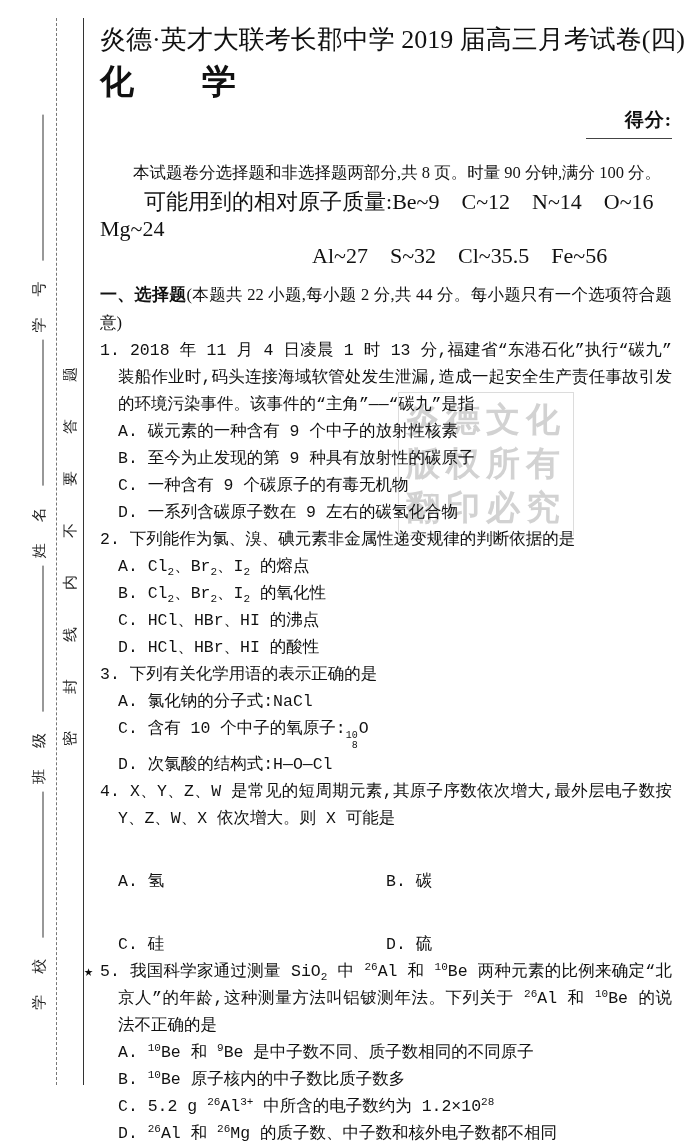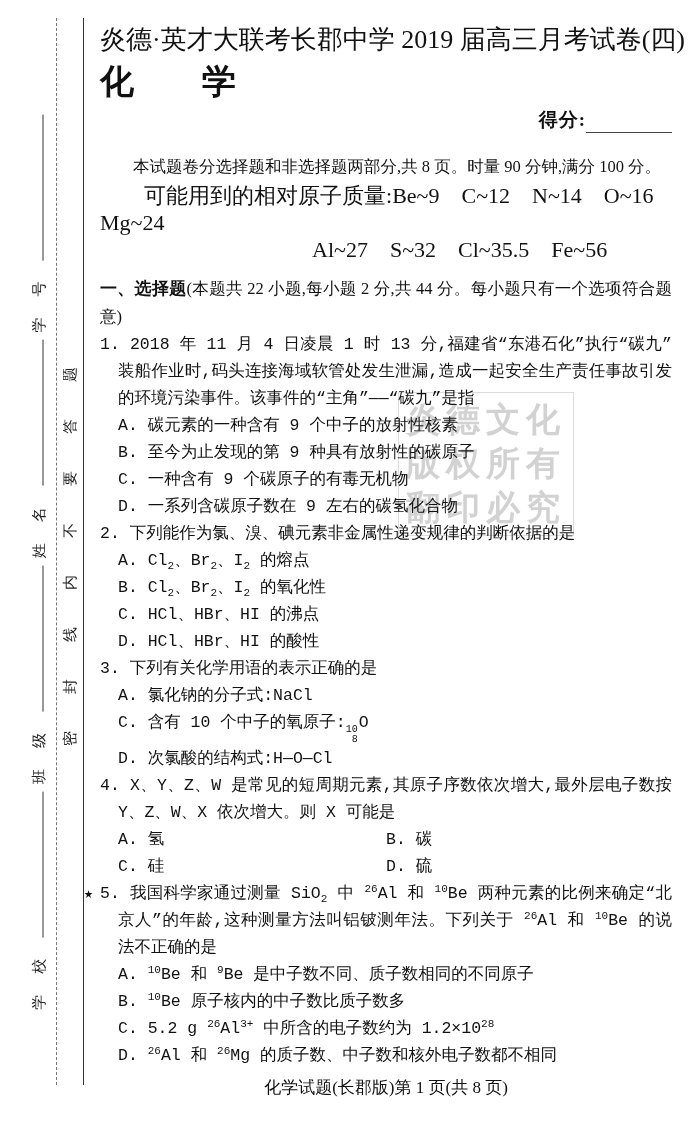--- a/index.html
+++ b/index.html
@@ -26,33 +26,33 @@
     position:absolute;left:398px;top:392px;width:174px;height:142px;
     border:1px solid #dcdcdc;display:flex;flex-direction:column;justify-content:space-evenly;
     align-items:center;color:#d2d2d2;font-size:34px;letter-spacing:6px;z-index:0;
     font-weight:bold;
   }
   .watermark div{line-height:1;}
   
   .content{position:absolute;left:100px;top:0;width:572px;z-index:1;}
   .title{margin:24px 0 0;font-size:26px;font-weight:normal;text-align:center;white-space:nowrap;line-height:1.25;}
   .subject{margin:4px 0 0;font-size:34px;font-weight:bold;text-align:left;line-height:1.25;}
-  .score-row{margin-top:4px;display:flex;justify-content:flex-end;align-items:flex-end;font-size:19px;}
+  .score-row{margin-top:4px;display:flex;justify-content:flex-end;align-items:flex-end;font-size:19px;flex-direction:column;}
   .score-label{font-weight:bold;letter-spacing:1px;}
   .score-blank{display:inline-block;width:86px;height:5px;border-bottom:1.4px solid #444;}
   .intro{margin:20px 0 0;font-size:16.5px;line-height:28px;text-indent:2em;text-align:justify;}
   .atomic{margin-top:1px;font-size:22px;line-height:27px;}
   .atomic .row1{text-indent:2em;margin:0;}
   .atomic .row2{margin:0 0 0 212px;}
   .section-heading{margin:12px 0 0;font-size:16.5px;line-height:28px;text-align:justify;}
   .section-heading b{font-size:17px;}
   .question{position:relative;font-size:16.5px;line-height:27px;font-family:Liberation Mono, monospace;}
   .q-text{margin:0;padding-left:18px;text-indent:-18px;text-align:justify;}
   .opt{padding-left:18px;}
-  .opt-pair{display:flex;padding-left:18px;}
+  .opt-pair{display:flex;padding-left:18px;margin-top:36px;}
   .opt-pair .opt-a{width:268px;padding-left:0;}
   .opt-pair .opt-b{padding-left:0;}
   .star{position:absolute;left:-16px;top:1px;font-size:15px;}
   sup,sub{font-size:11px;line-height:0;}
   .nuclide{
     display:inline-flex;flex-direction:column;justify-content:center;
     font-size:10px;line-height:10px;text-align:right;vertical-align:-5px;margin:0 1px 0 0;
   }
   .footer{margin-top:7px;text-align:center;font-size:17px;}
 </style>

